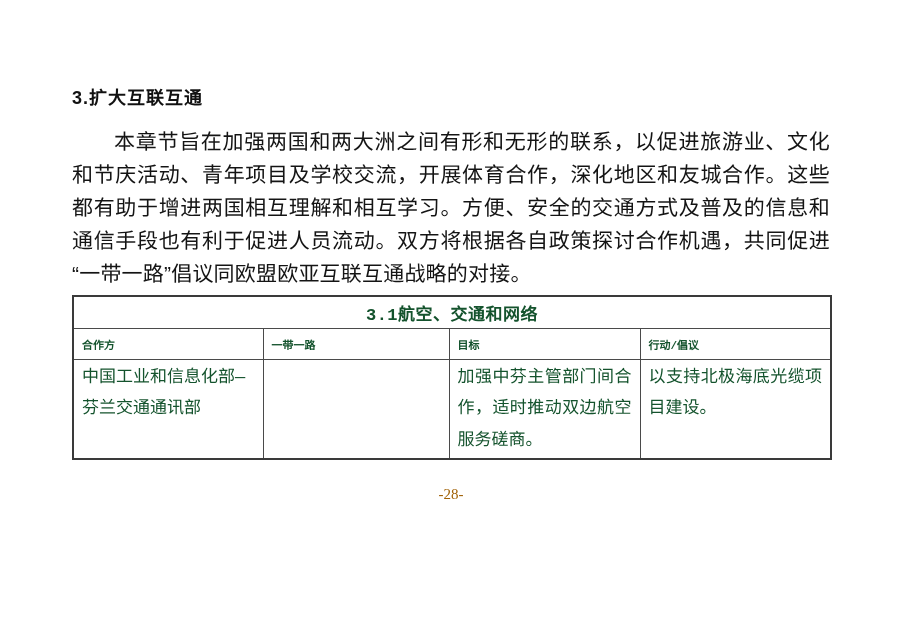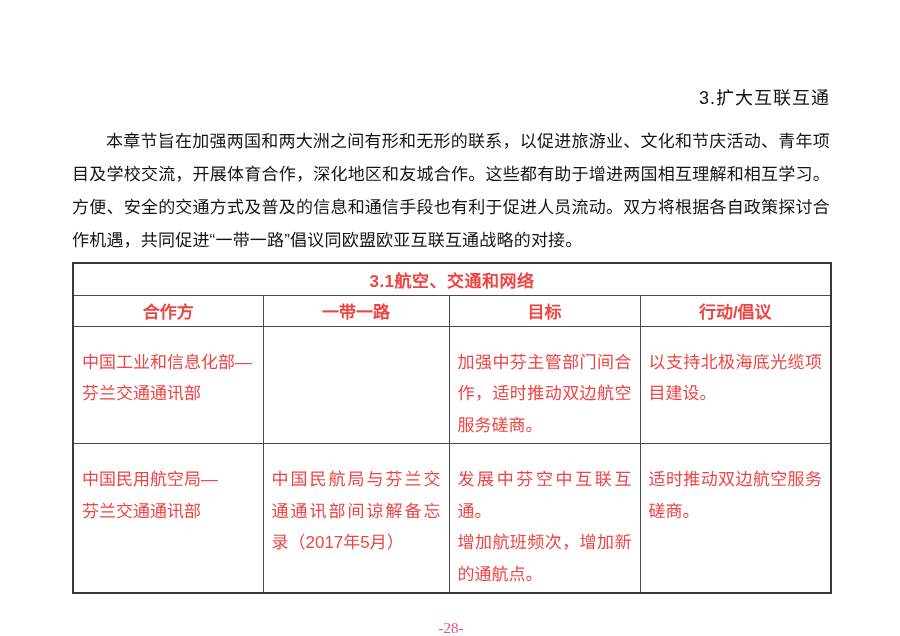--- a/index.html
+++ b/index.html
@@ -16,77 +16,78 @@
     color: #111111;
     font-family: "Liberation Sans", sans-serif;
   }
   .content {
     margin: 0 70px 0 72px; 
   }
   .doc-title {
     margin-top: 84px;
     font-size: 18px;
     line-height: 28px;
-    font-weight: normal;
-    text-align: right;
+    font-weight: bold;
+    text-align: left;
     letter-spacing: 1px;
   }
   .doc-paragraph {
     margin-top: 13px;
     margin-bottom: 5px;
-    font-size: 17px;
+    font-size: 21px;
     line-height: 33px;
     letter-spacing: 0.2px;
     text-align: justify;
     text-indent: 2em;
     color: #141414;
   }
   table.coop-table {
     width: 758px;
     table-layout: fixed;
     border-collapse: collapse;
     border: 2px solid #3a3a3a;
     font-size: 17px;
-    color: #ef4444;
+    color: #14532d;
+    font-family: Liberation Mono, monospace;
   }
   .coop-table td, .coop-table th {
     border: 1px solid #4a4a4a;
     box-sizing: border-box;
   }
   .table-title-cell {
     height: 32px;
     text-align: center;
     vertical-align: middle;
     font-weight: bold;
     font-size: 17px;
     letter-spacing: 0.5px;
   }
   .header-cell {
     height: 31px;
-    text-align: center;
+    text-align: left;
     vertical-align: middle;
     font-weight: bold;
     padding: 0 8px;
-    font-size: 17px;
+    font-size: 11px;
   }
   .body-cell {
     vertical-align: top;
-    padding: 20px 8px 2px 8px;
+    padding: 2px 8px 2px 8px;
     text-align: left;
   }
   .cell-par {
     line-height: 31.5px;
     text-align: justify;
   }
   .page-number {
     margin-top: 26px;
     text-align: center;
     font-family: "Liberation Serif", serif;
     font-size: 15px;
-    color: #ec4899;
+    color: #a16207;
   }
 </style>
 </head>
 <body>
 
 <div class="page">
   <div class="content">
 
     <div class="doc-title">3.扩大互联互通</div>
 
@@ -117,35 +118,19 @@
               <div class="cell-par">芬兰交通通讯部</div>
             </td>
             <td class="body-cell"></td>
             <td class="body-cell">
               <div class="cell-par">加强中芬主管部门间合作，适时推动双边航空服务磋商。</div>
             </td>
             <td class="body-cell">
               <div class="cell-par">以支持北极海底光缆项目建设。</div>
             </td>
           </tr>
-          <tr>
-            <td class="body-cell">
-              <div class="cell-par">中国民用航空局—</div>
-              <div class="cell-par">芬兰交通通讯部</div>
-            </td>
-            <td class="body-cell">
-              <div class="cell-par">中国民航局与芬兰交通通讯部间谅解备忘录（2017年5月）</div>
-            </td>
-            <td class="body-cell">
-              <div class="cell-par">发展中芬空中互联互通。</div>
-              <div class="cell-par">增加航班频次，增加新的通航点。</div>
-            </td>
-            <td class="body-cell">
-              <div class="cell-par">适时推动双边航空服务磋商。</div>
-            </td>
-          </tr>
         </tbody>
     </table>
 
     <div class="page-number">-28-</div>
 
   </div>
 </div>
 
 </body></html>

